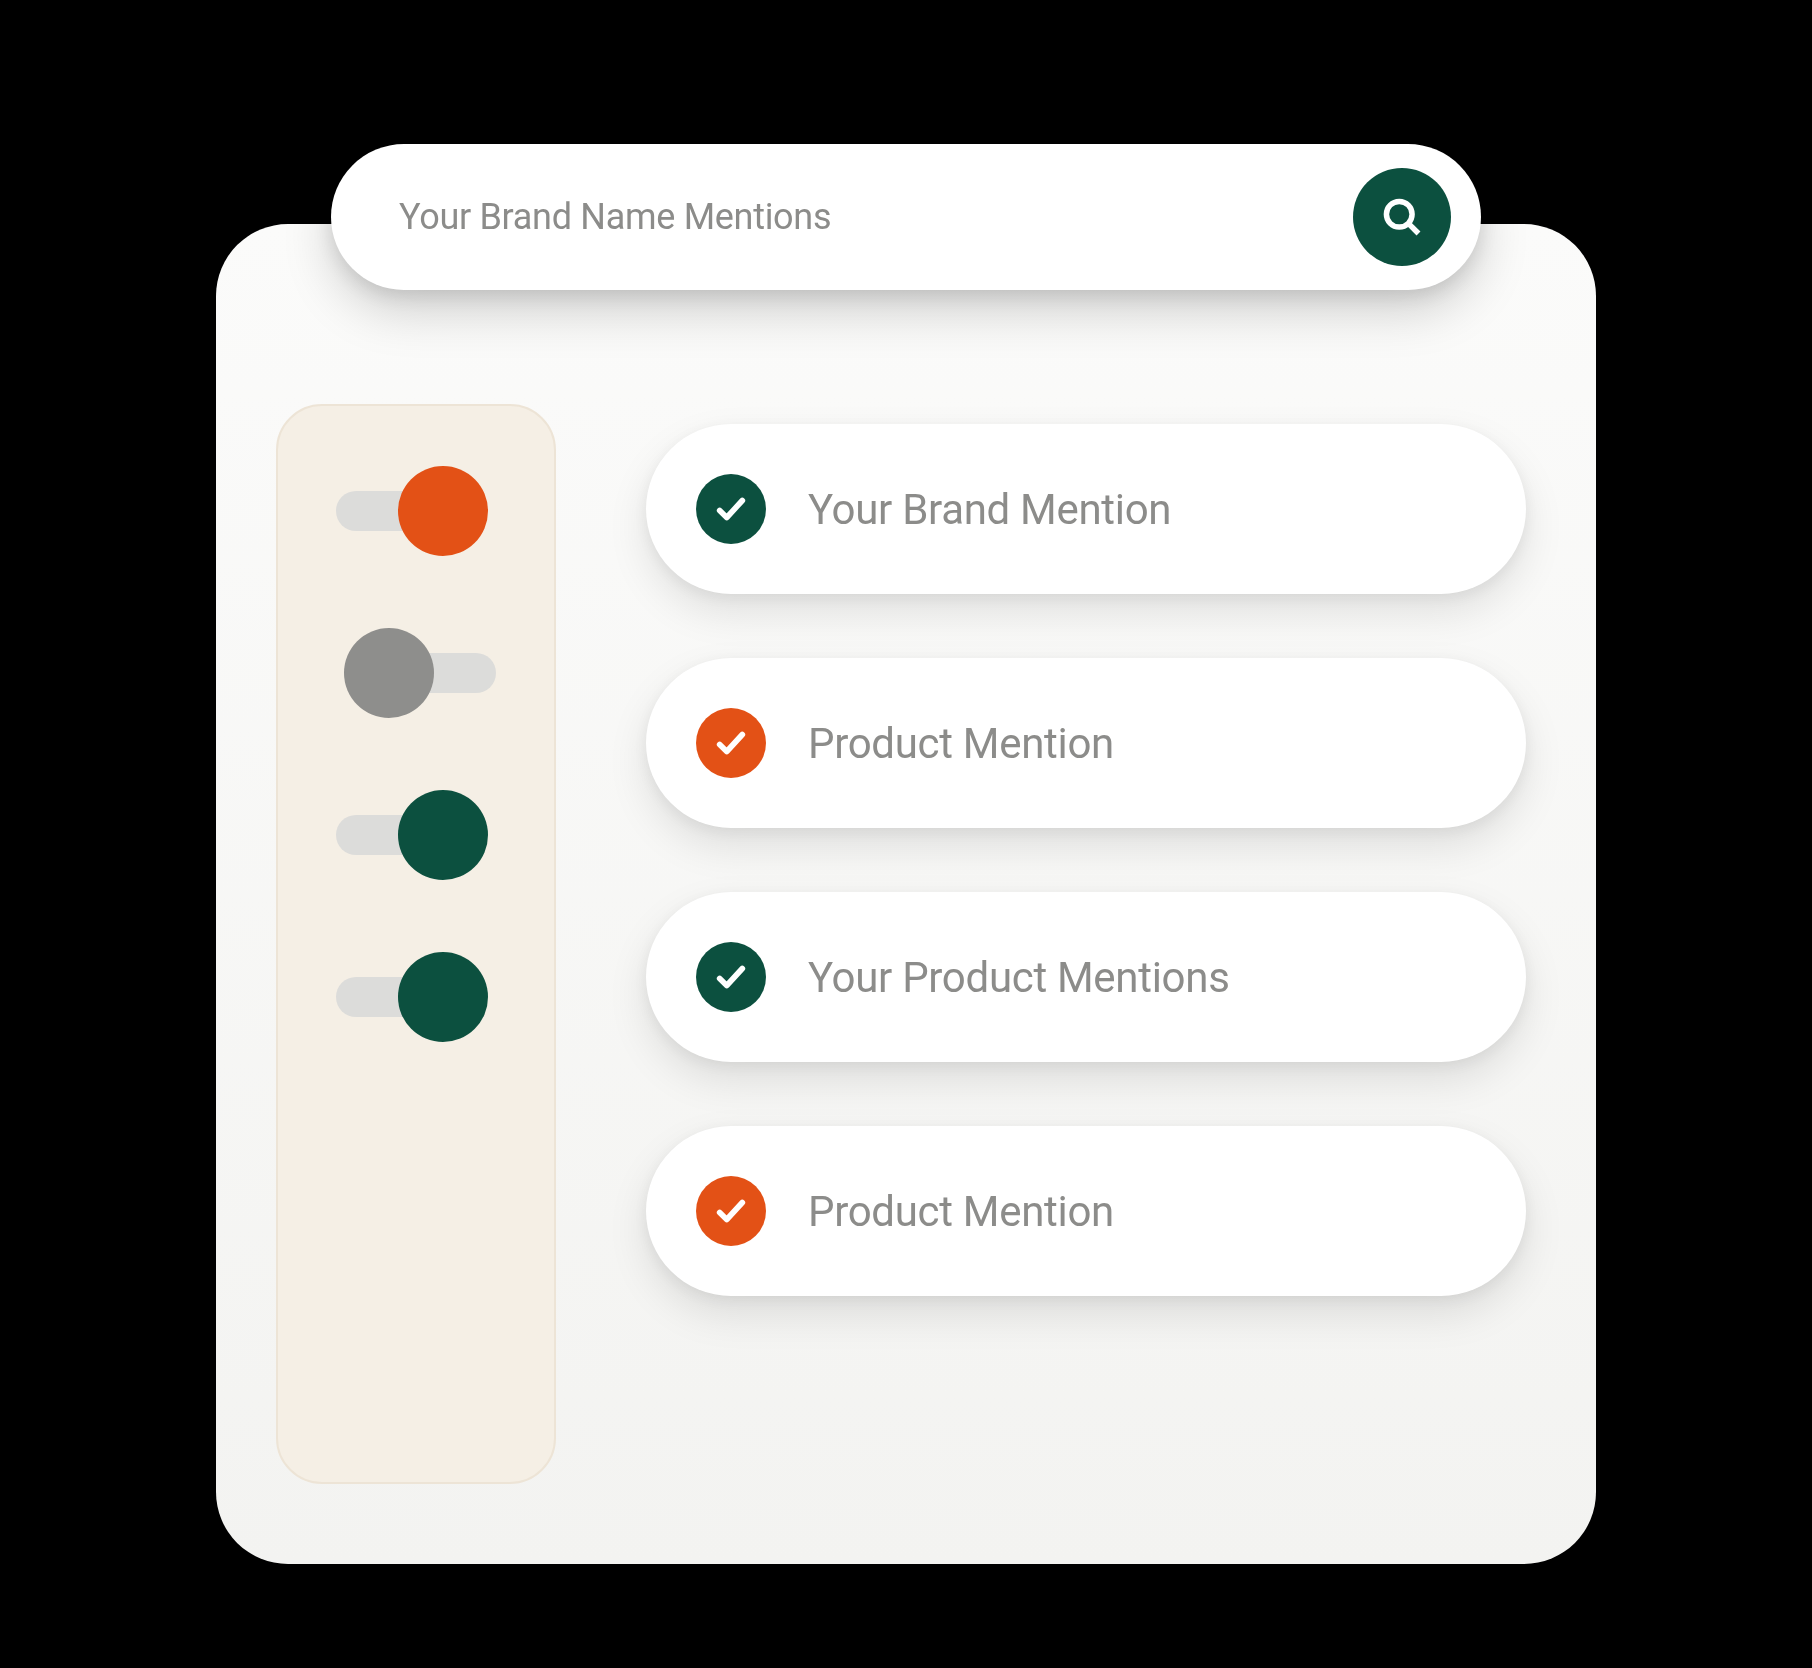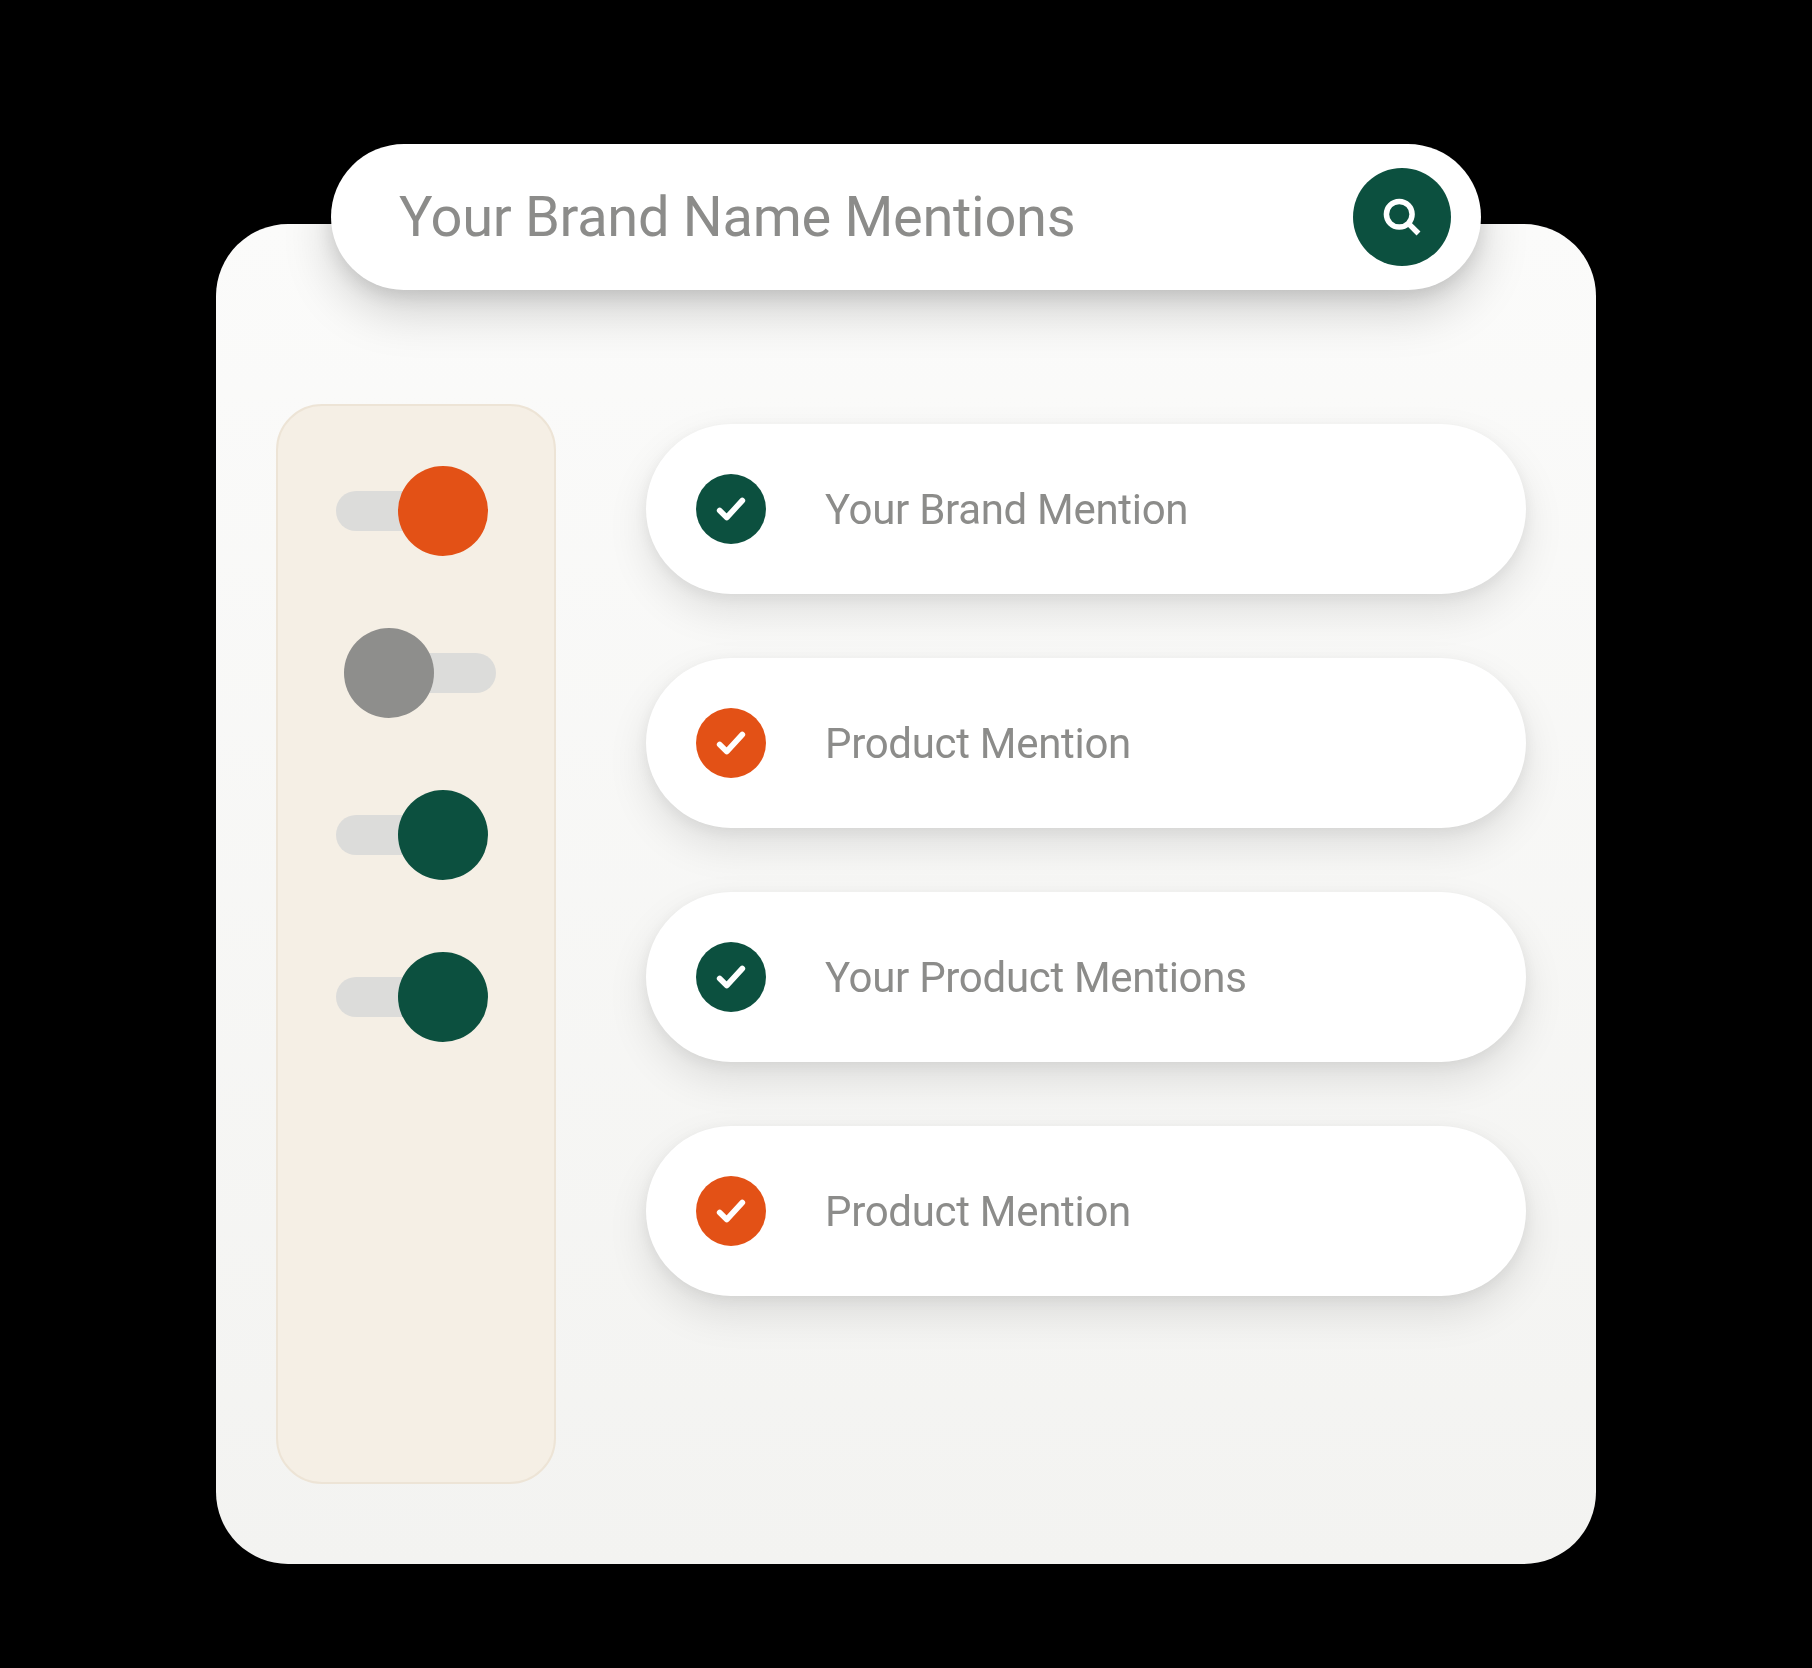--- a/index.html
+++ b/index.html
@@ -47,21 +47,21 @@
       box-shadow: 0 20px 50px rgba(0,0,0,0.18), 0 6px 18px rgba(0,0,0,0.10);
       display: flex;
       align-items: center;
       padding: 0 30px 0 68px;
       z-index: 5;
     }
 
     .search-text {
       flex: 1;
       color: #8c8c8a;
-      font-size: 56px;
+      font-size: 36px;
       font-weight: 400;
       letter-spacing: -0.3px;
     }
 
     .search-button {
       width: 98px;
       height: 98px;
       border-radius: 50%;
       background: #0c503f;
       display: flex;
@@ -182,21 +182,20 @@
       fill: none;
       stroke-linecap: round;
       stroke-linejoin: round;
     }
 
     .mention-label {
       color: #8c8c8a;
       font-size: 42px;
       font-weight: 400;
       letter-spacing: -0.3px;
-      margin-left: 17px;
     }
   </style>
 </head>
 <body>
 
 <div class="canvas">
 
   <div class="main-card"></div>
 
   <div class="search-bar">

